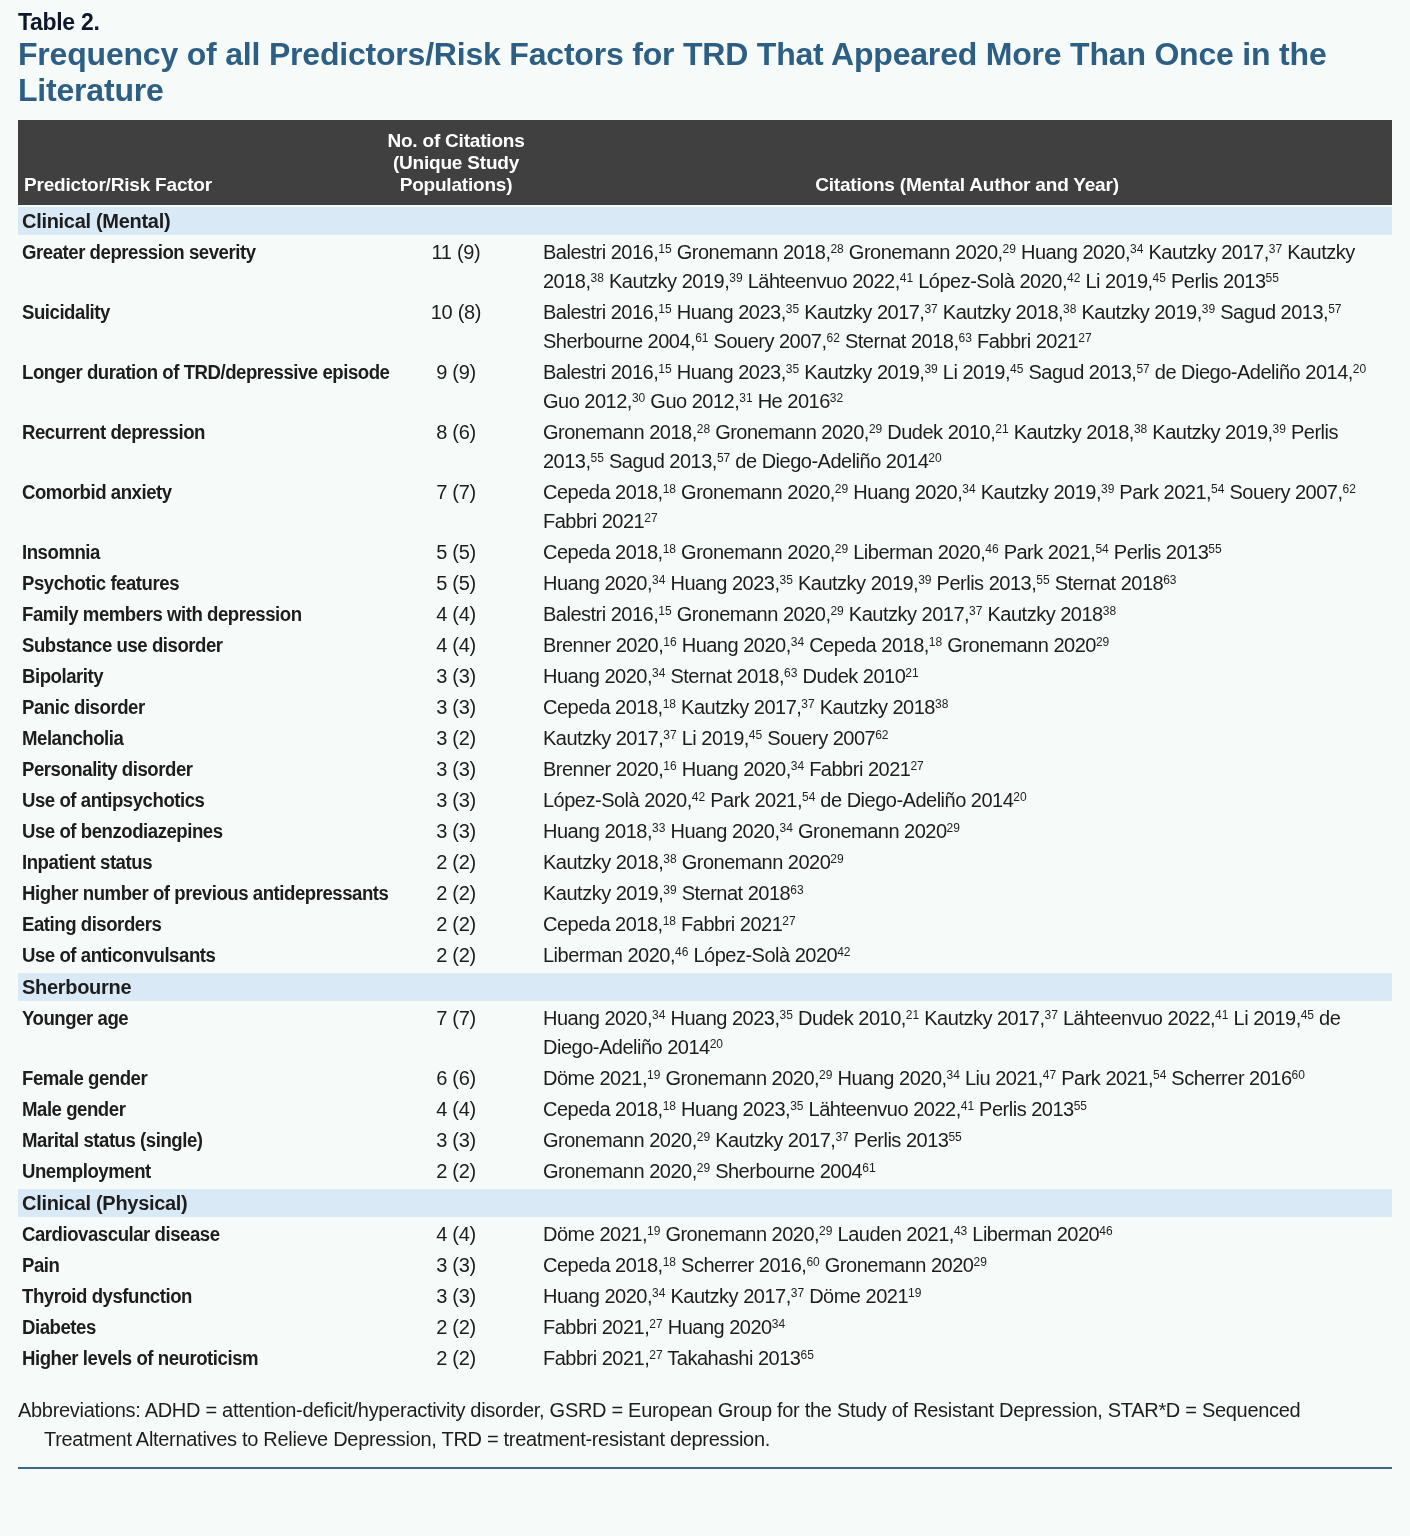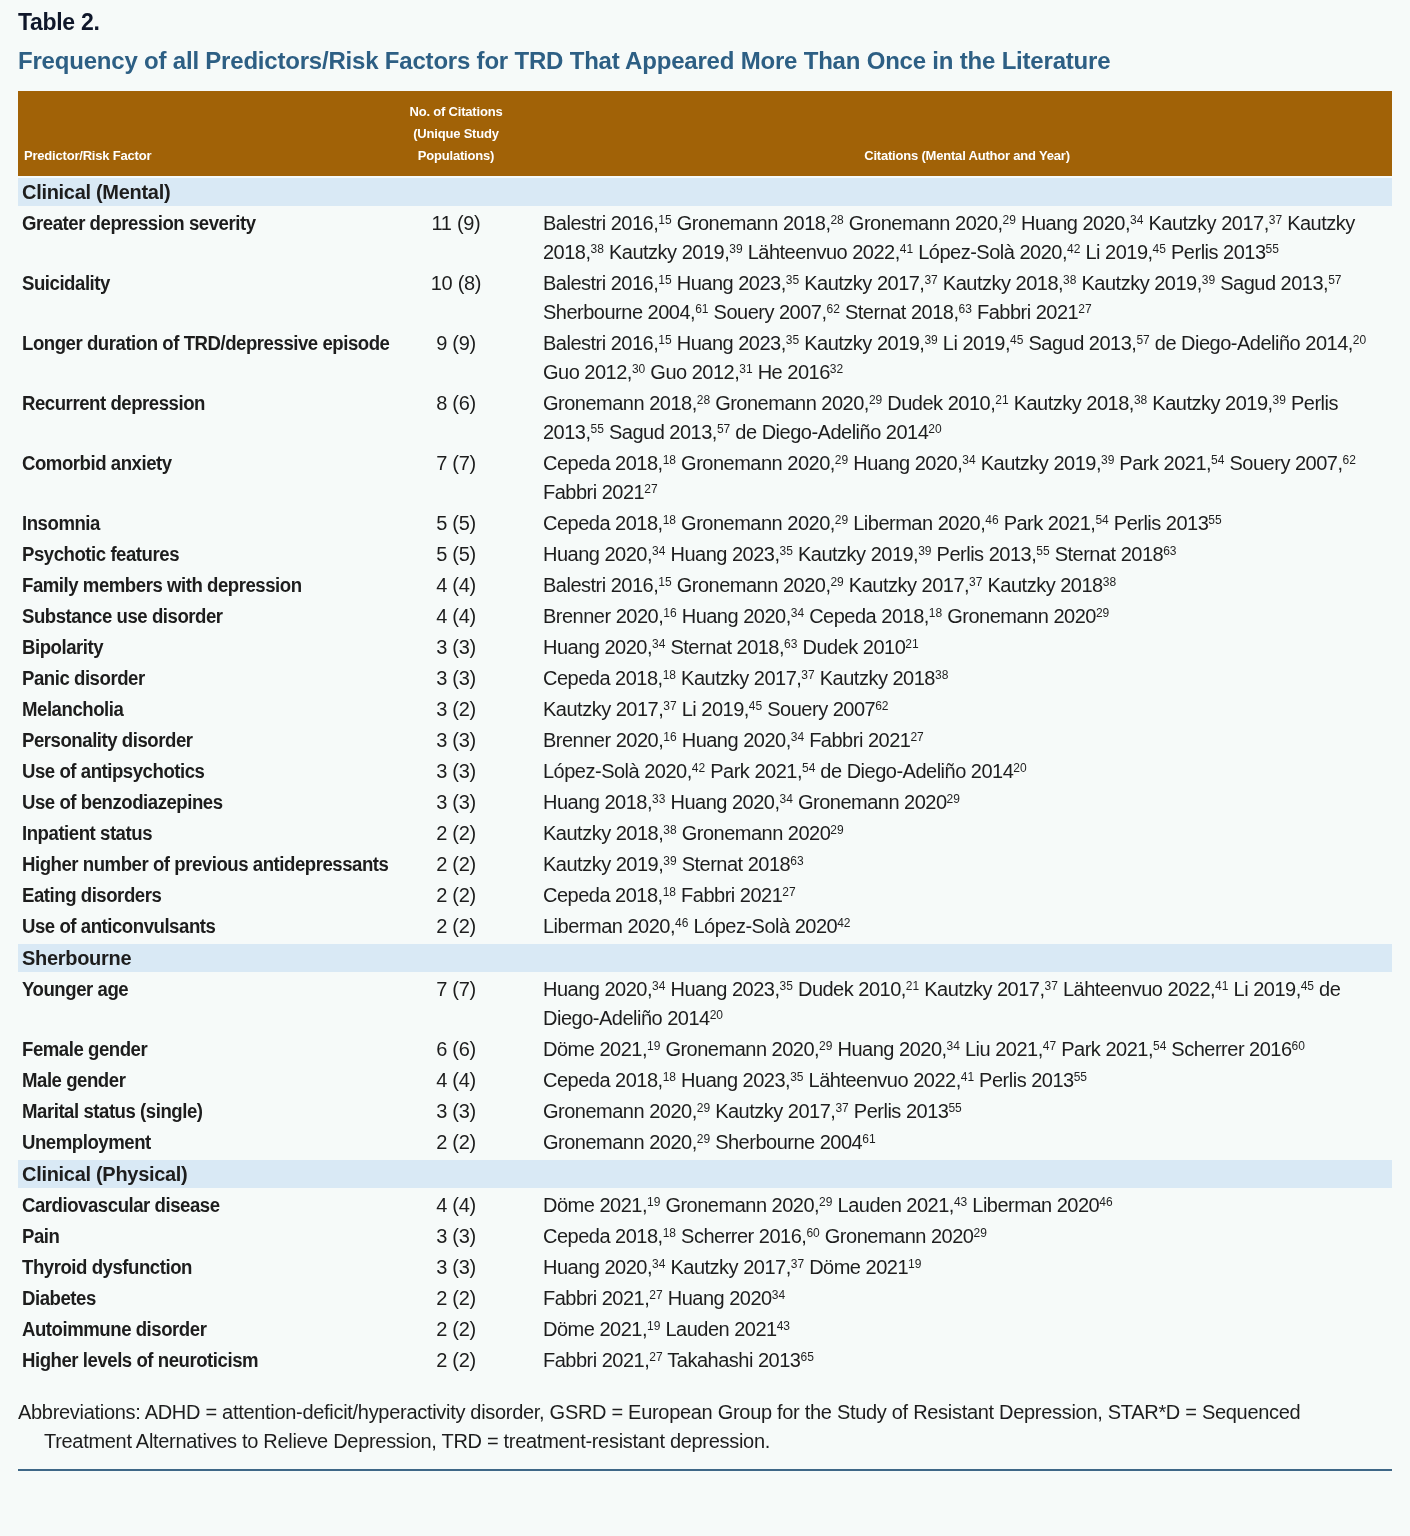--- a/index.html
+++ b/index.html
@@ -10,30 +10,30 @@
     color:#1d1d1d;
     -webkit-font-smoothing:antialiased;
   }
   .wrap{padding:8px 18px 0 18px;}
 
   .caption{
     font-size:23px;font-weight:bold;color:#0f172a;
     letter-spacing:-0.3px;line-height:28px;
   }
   .title{
-    font-size:24px;font-weight:bold;color:#2d5f84;
-    letter-spacing:-0.2px;line-height:36px;margin-top:7px;
+    font-size:32px;font-weight:bold;color:#2d5f84;
+    letter-spacing:-0.2px;line-height:36px;margin-top:0;
   }
 
   table{border-collapse:collapse;width:100%;margin-top:12px;table-layout:fixed;}
   col.c1{width:352px;} col.c2{width:172px;} col.c3{width:auto;}
 
   thead th{
-    background:#a16207;color:#ffffff;
-    font-size:13px;font-weight:bold;letter-spacing:-0.2px;
+    background:#404040;color:#ffffff;
+    font-size:19px;font-weight:bold;letter-spacing:-0.2px;
     vertical-align:bottom;line-height:22px;
     padding:10px 4px 9px 4px;height:86px;box-sizing:border-box;
   }
   th.predictor{text-align:left;padding-left:6px;}
   th.count{text-align:center;white-space:pre-line;}
   th.cites{text-align:center;}
 
   .section-row td{
     background:#d9e9f5;
     font-weight:bold;font-size:20px;letter-spacing:-0.3px;
@@ -227,25 +227,20 @@
           <td class="predictor"><span class="squeeze">Thyroid dysfunction</span></td>
           <td class="count">3 (3)</td>
           <td class="cites">Huang 2020,<sup>34</sup> Kautzky 2017,<sup>37</sup> Döme 2021<sup>19</sup></td>
         </tr>
         <tr class="data-row">
           <td class="predictor"><span class="squeeze">Diabetes</span></td>
           <td class="count">2 (2)</td>
           <td class="cites">Fabbri 2021,<sup>27</sup> Huang 2020<sup>34</sup></td>
         </tr>
         <tr class="data-row">
-          <td class="predictor"><span class="squeeze">Autoimmune disorder</span></td>
-          <td class="count">2 (2)</td>
-          <td class="cites">Döme 2021,<sup>19</sup> Lauden 2021<sup>43</sup></td>
-        </tr>
-        <tr class="data-row">
           <td class="predictor"><span class="squeeze">Higher levels of neuroticism</span></td>
           <td class="count">2 (2)</td>
           <td class="cites">Fabbri 2021,<sup>27</sup> Takahashi 2013<sup>65</sup></td>
         </tr>
       </tbody>
   </table>
 
   <p class="footnote">Abbreviations: ADHD = attention-deficit/hyperactivity disorder, GSRD = European Group for the Study of Resistant Depression, STAR*D = Sequenced Treatment Alternatives to Relieve Depression, TRD = treatment-resistant depression.</p>
   <div class="rule"></div>
 </div>

